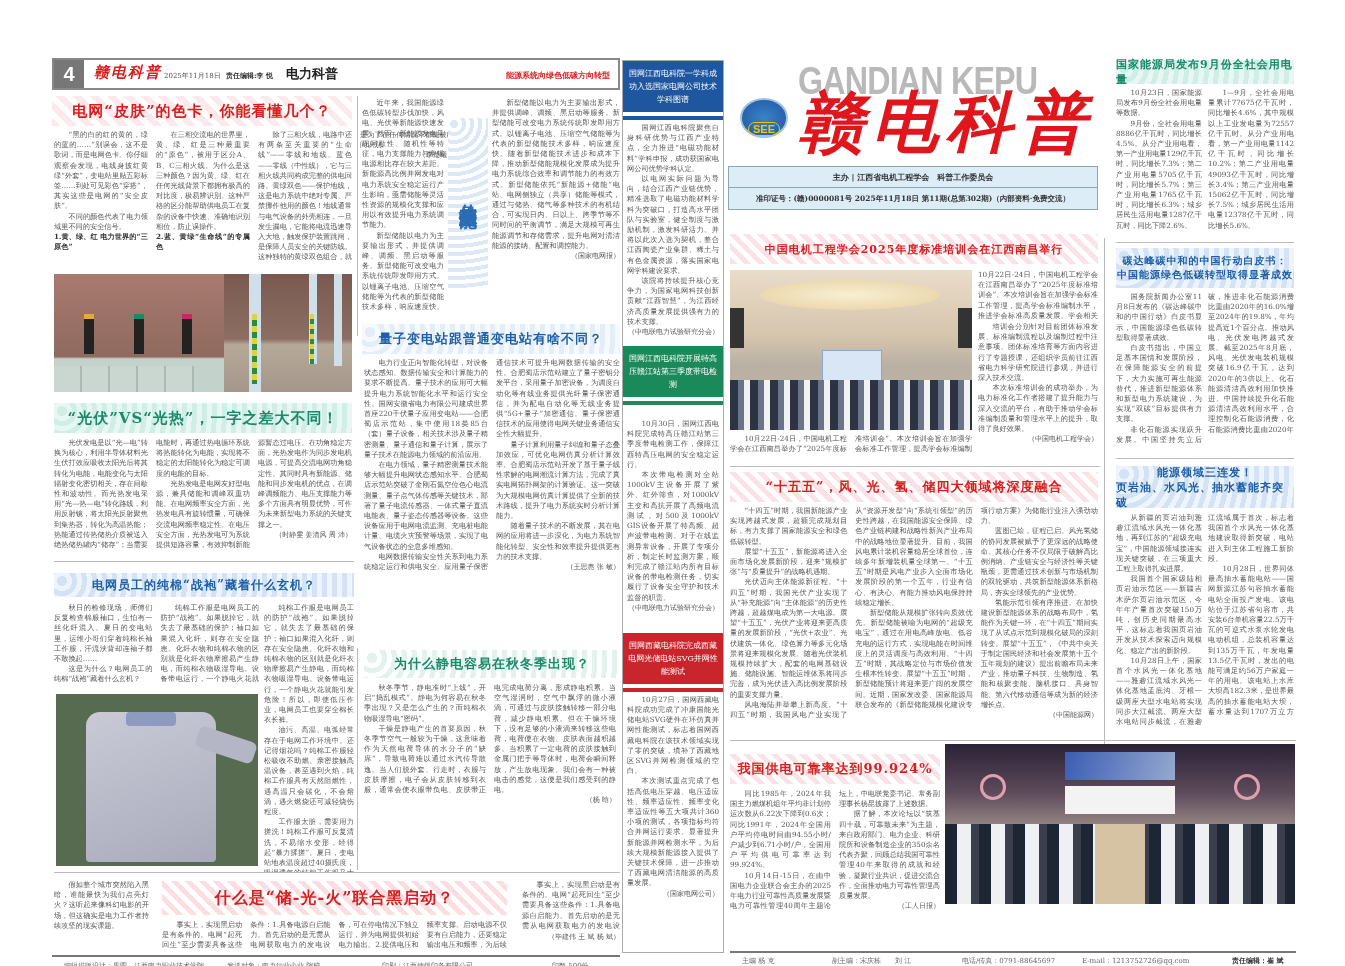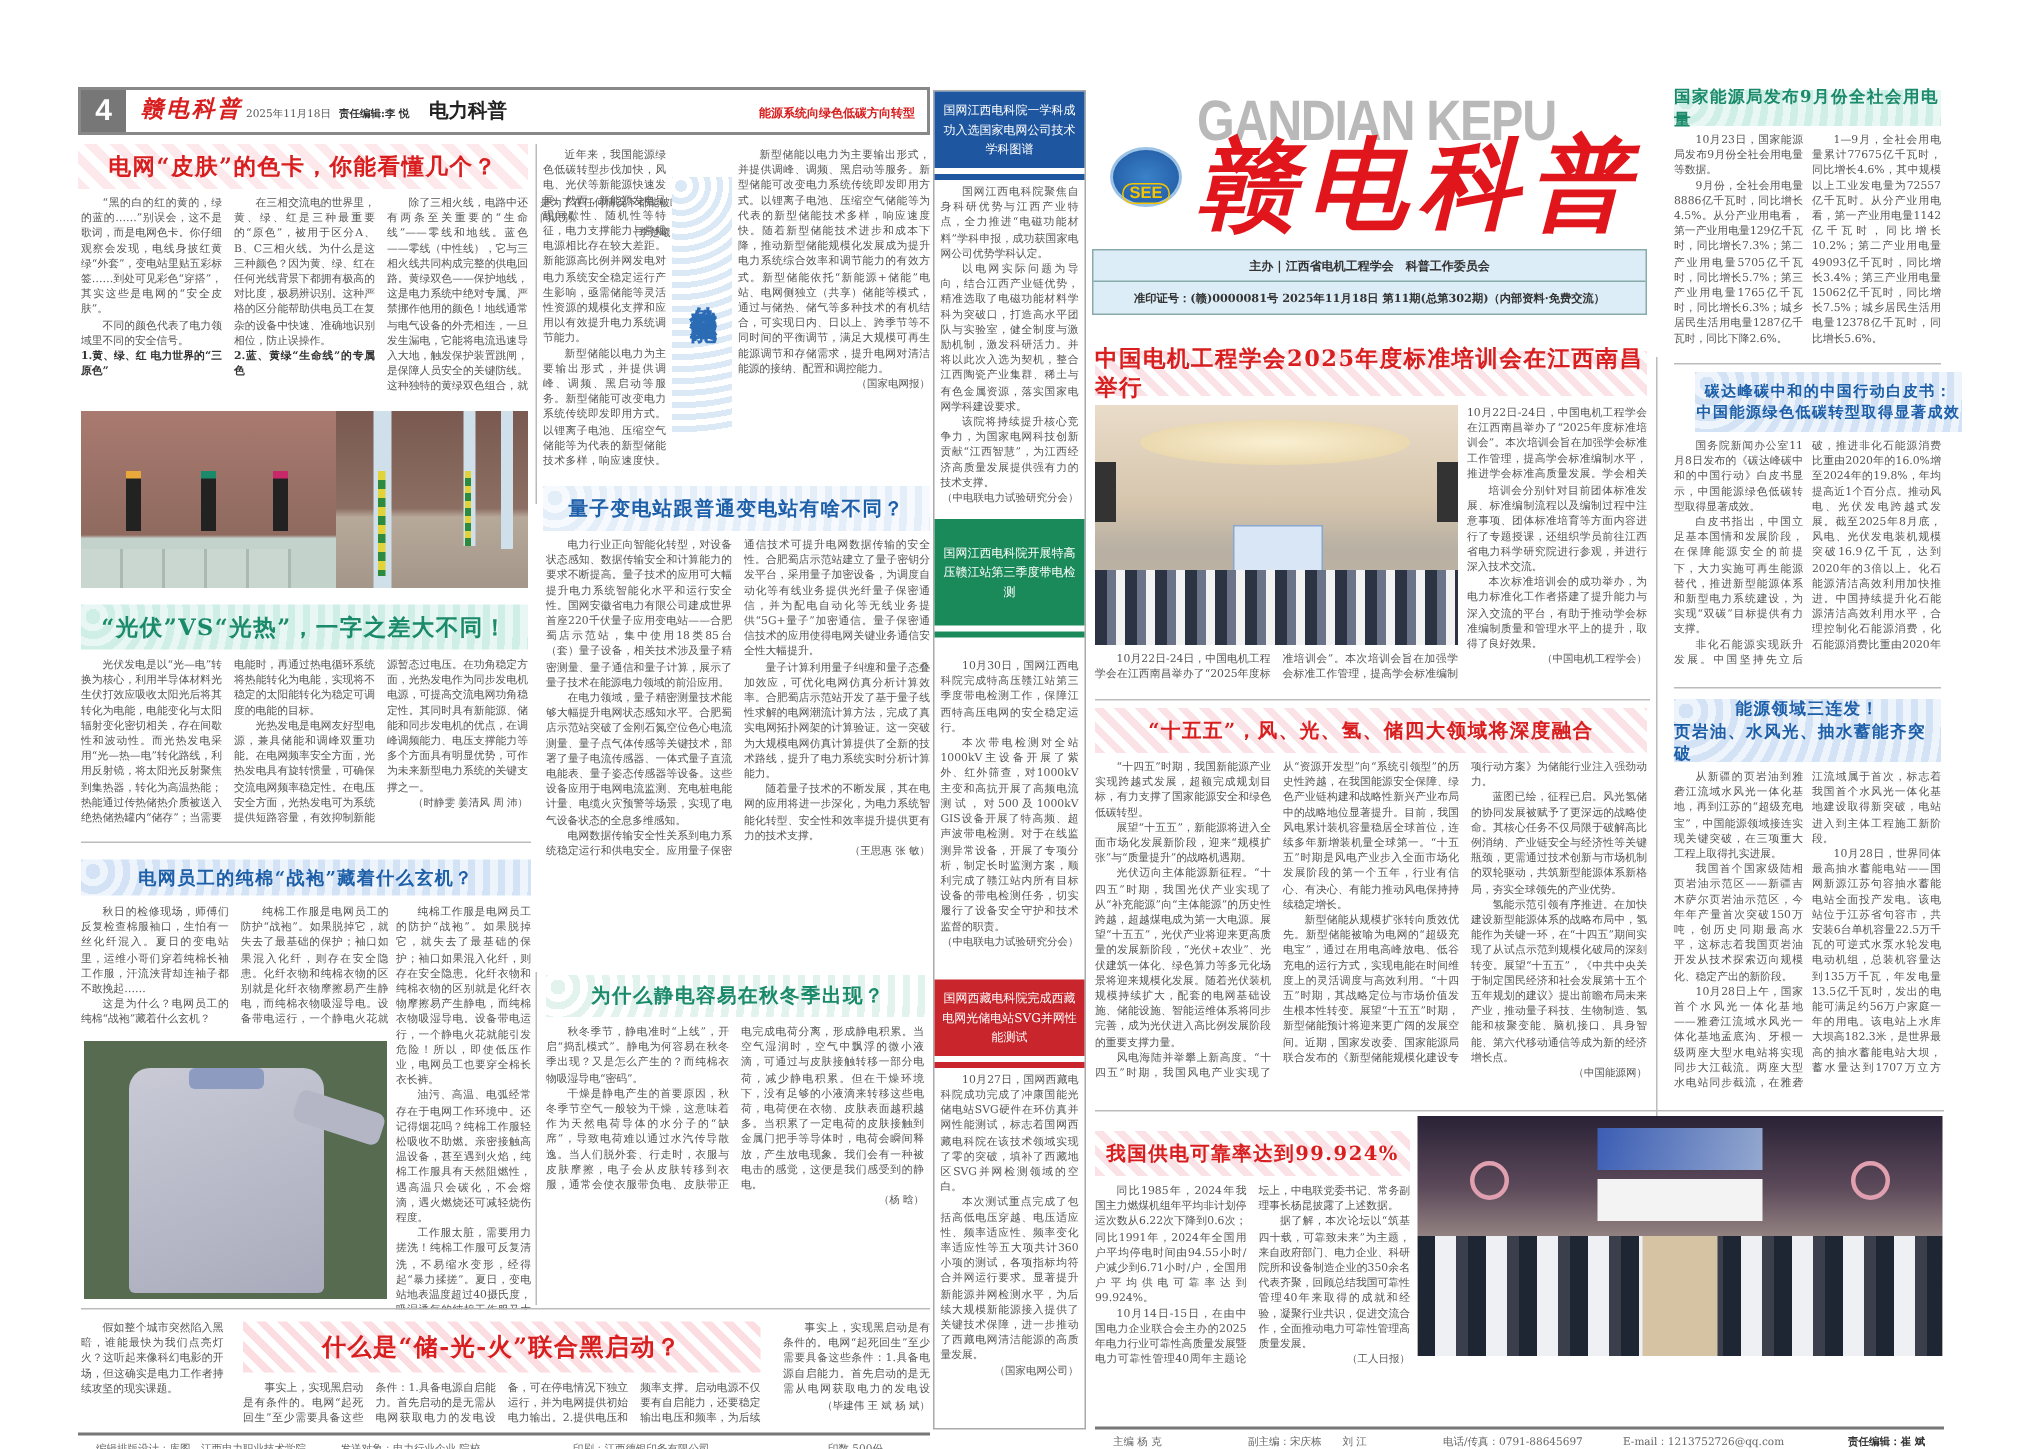--- a/index.html
+++ b/index.html
@@ -20,21 +20,21 @@
 .hdr .slogan{position:absolute;right:8px;top:10px;font-size:8px;color:#d81e1e;font-weight:bold}
 .title-band{position:absolute;display:flex;align-items:center;justify-content:center;font-weight:bold;letter-spacing:1px}
 .pink{background:repeating-linear-gradient(45deg,#fde9ec 0 6px,#fff 6px 12px);color:#d81e1e}
 .teal{background:repeating-radial-gradient(circle at 8px 8px,#cfeee6 0 5px,#e8f7f3 5px 10px);color:#1a8a6a}
 .blue{background:repeating-radial-gradient(circle at 8px 8px,#d3e3f5 0 5px,#eef4fb 5px 10px);color:#1d5fa8}
 .photo{position:absolute;overflow:hidden}
 .vline{position:absolute;width:1px;background:#bbb}
 .hline{position:absolute;height:1px;background:#bbb}
 .footer{position:absolute;font-size:7px;color:#666}
 .box-blue{background:#1e56a0;color:#fff;font-size:8px;text-align:center;line-height:13px;padding:6px 4px}
-.box-green{background:#1a8a5a;color:#fff;font-size:8px;text-align:center;line-height:13px;padding:16px 4px}
+.box-green{background:#1a8a5a;color:#fff;font-size:8px;text-align:center;line-height:13px;padding:6px 4px}
 .box-red{background:#c8262c;color:#fff;font-size:8px;text-align:center;line-height:13px;padding:6px 4px}
 </style>
 </head>
 <body>
 
 <div class="page">
 
   <div class="leftpage">
     <div class="hdr">
       <div class="num">4</div>
@@ -201,21 +201,21 @@
     <div class="title-band teal" style="left:494px;top:2px;width:178px;height:24px;font-size:11px;">
       <span>国家能源局发布9月份全社会用电量</span>
     </div>
     <div class="col" style="left:494px;top:30px;width:178px;height:150px;column-count:2;column-gap:6px;overflow:hidden">
       <p class="p">10月23日，国家能源局发布9月份全社会用电量等数据。</p>
       <p class="p">9月份，全社会用电量8886亿千瓦时，同比增长4.5%。从分产业用电看，第一产业用电量129亿千瓦时，同比增长7.3%；第二产业用电量5705亿千瓦时，同比增长5.7%；第三产业用电量1765亿千瓦时，同比增长6.3%；城乡居民生活用电量1287亿千瓦时，同比下降2.6%。</p>
       <p class="p">1—9月，全社会用电量累计77675亿千瓦时，同比增长4.6%，其中规模以上工业发电量为72557亿千瓦时。从分产业用电看，第一产业用电量1142亿千瓦时，同比增长10.2%；第二产业用电量49093亿千瓦时，同比增长3.4%；第三产业用电量15062亿千瓦时，同比增长7.5%；城乡居民生活用电量12378亿千瓦时，同比增长5.6%。</p>
 
     </div>
 
-    <div class="title-band pink" style="left:108px;top:176px;width:368px;height:30px;font-size:15px;background:repeating-linear-gradient(45deg,#fbe2e6 0 5px,#fff 5px 10px);">
+    <div class="title-band pink" style="left:108px;top:176px;width:368px;height:30px;font-size:11px;background:repeating-linear-gradient(45deg,#fbe2e6 0 5px,#fff 5px 10px);">
       <span>中国电机工程学会2025年度标准培训会在江西南昌举行</span>
     </div>
     <div class="photo" style="left:108px;top:212px;width:242px;height:160px;background:linear-gradient(#e9dcc9,#d7c6ae 40%,#b8b0a3 60%,#c9b8a2);">
       <div style="position:absolute;left:30px;top:10px;width:180px;height:30px;border-radius:50%;background:radial-gradient(#fff6d6,#e6cf9a);opacity:.8"></div>
       <div style="position:absolute;left:92px;top:80px;width:60px;height:32px;background:#d8e6f6;border:1px solid #8aa7d0"></div>
       <div style="position:absolute;left:0;top:110px;width:242px;height:50px;background:repeating-linear-gradient(90deg,#2c3444 0 8px,#6b7388 8px 14px,#f2f2f2 14px 20px)"></div>
       <div style="position:absolute;left:0;top:38px;width:14px;height:40px;background:#333"></div>
       <div style="position:absolute;right:0;top:38px;width:14px;height:40px;background:#333"></div>
     </div>
     <div class="col" style="left:108px;top:376px;width:242px;height:24px;column-count:2;column-gap:8px;overflow:hidden">
@@ -224,21 +224,21 @@
     <div class="col" style="left:356px;top:212px;width:120px;height:190px;overflow:hidden">
       <p class="p ni" style="height:52px;overflow:hidden">10月22日-24日，中国电机工程学会在江西南昌举办了“2025年度标准培训会”。本次培训会旨在加强学会标准工作管理，提高学会标准编制水平，推进学会标准高质量发展。学会相关专业委员会、标准化办公室、标准编制组共70多人参加了会议。</p>
       <p class="p">培训会分别针对目前团体标准发展、标准编制流程以及编制过程中注意事项、团体标准培育等方面内容进行了专题授课，还组织学员前往江西省电力科学研究院进行参观，并进行深入技术交流。</p>
       <p class="p">本次标准培训会的成功举办，为电力标准化工作者搭建了提升能力与深入交流的平台，有助于推动学会标准编制质量和管理水平上的提升，取得了良好效果。</p>
       <p class="src">（中国电机工程学会）</p>
     </div>
     <div class="hline" style="left:108px;top:408px;width:370px;"></div>
     <div class="vline" style="left:482px;top:180px;height:540px;"></div>
 
     <div class="hline" style="left:494px;top:184px;width:178px;"></div>
-    <div class="title-band blue" style="left:494px;top:190px;width:178px;height:40px;font-size:10px;flex-direction:column;margin-left:14px;">
+    <div class="title-band blue" style="left:494px;top:190px;width:178px;height:40px;font-size:10px;flex-direction:column;">
       <span>碳达峰碳中和的中国行动白皮书：</span>
       <span>中国能源绿色低碳转型取得显著成效</span>
     </div>
     <div class="col" style="left:494px;top:234px;width:178px;height:160px;column-count:2;column-gap:6px;overflow:hidden">
       <p class="p">国务院新闻办公室11月8日发布的《碳达峰碳中和的中国行动》白皮书显示，中国能源绿色低碳转型取得显著成效。</p>
       <p class="p">白皮书指出，中国立足基本国情和发展阶段，在保障能源安全的前提下，大力实施可再生能源替代，推进新型能源体系和新型电力系统建设，为实现“双碳”目标提供有力支撑。</p>
       <p class="p">非化石能源实现跃升发展。中国坚持先立后破，推进非化石能源消费比重由2020年的16.0%增至2024年的19.8%，年均提高近1个百分点。推动风电、光伏发电跨越式发展。截至2025年8月底，风电、光伏发电装机规模突破16.9亿千瓦，达到2020年的3倍以上。化石能源清洁高效利用加快推进。中国持续提升化石能源清洁高效利用水平，合理控制化石能源消费，化石能源消费比重由2020年的84.0%降至2024年的80.2%。</p>
 
     </div>
     <div class="hline" style="left:494px;top:400px;width:178px;"></div>

